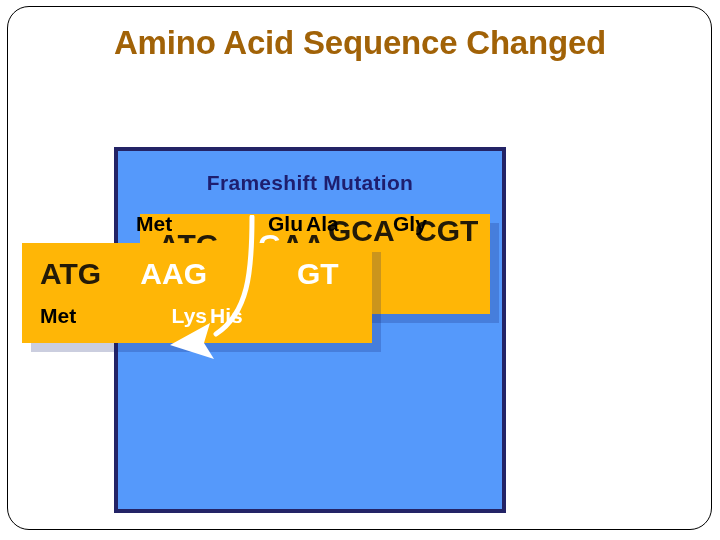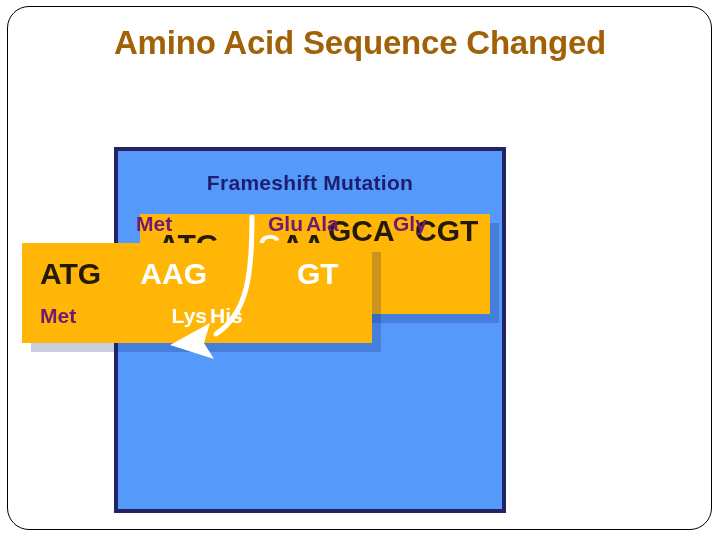--- a/index.html
+++ b/index.html
@@ -99,21 +99,21 @@
     white-space: pre;
   }
   .cell.acid { font-size: 21px; }
 
   .col0 { left: 18px;  width: 80px;  text-align: left; }
   .col1 { left: 100px; width: 85px;  text-align: right; }
   .col2 { left: 188px; width: 85px;  text-align: left; }
   .col3 { left: 275px; width: 85px;  text-align: left; }
 
   .ink-dark  { color: #231a08; }
-  .ink-navy  { color: #701a75; }
+  .ink-navy  { color: #000000; }
   .ink-white { color: #ffffff; }
 
   #frameshift-arrow {
     position: absolute;
     left: 130px;
     top: 215px;
     width: 150px;
     height: 160px;
     pointer-events: none;
   }

